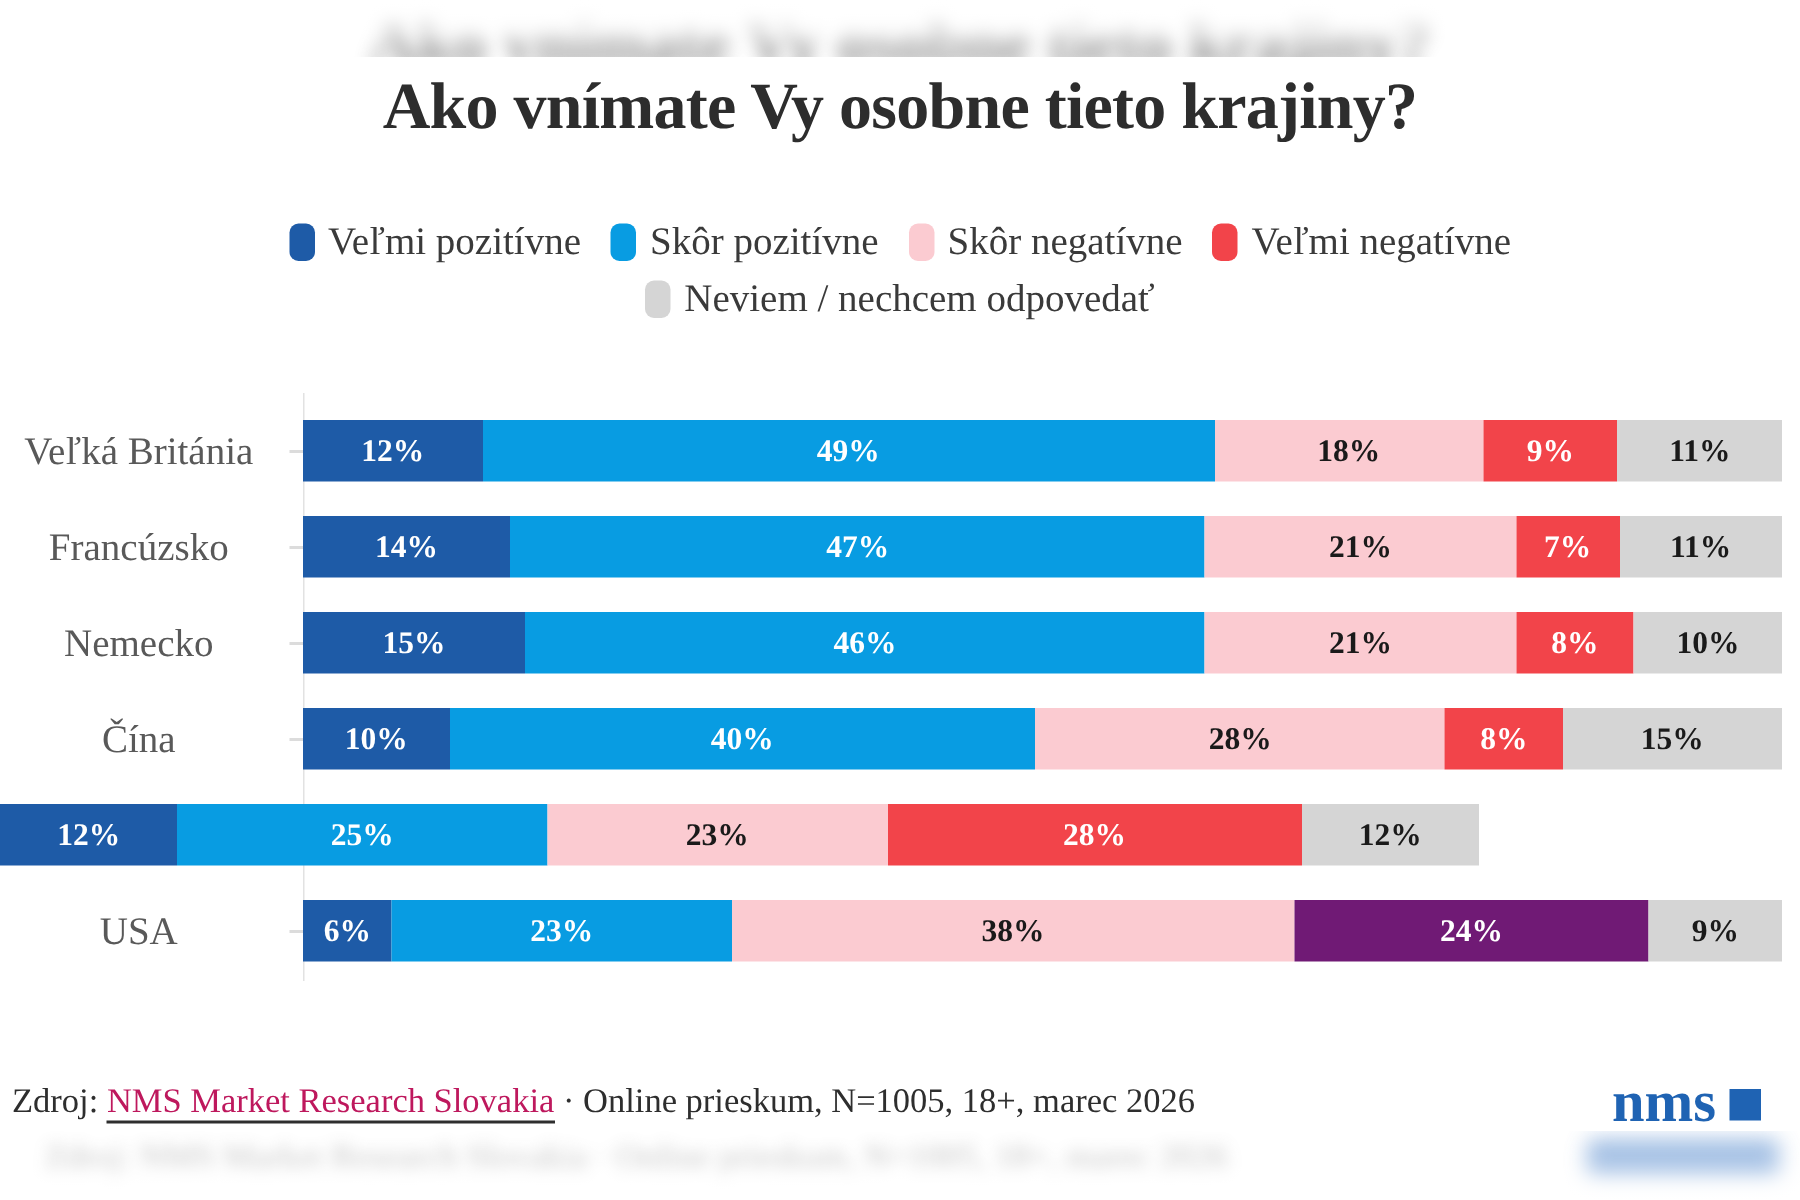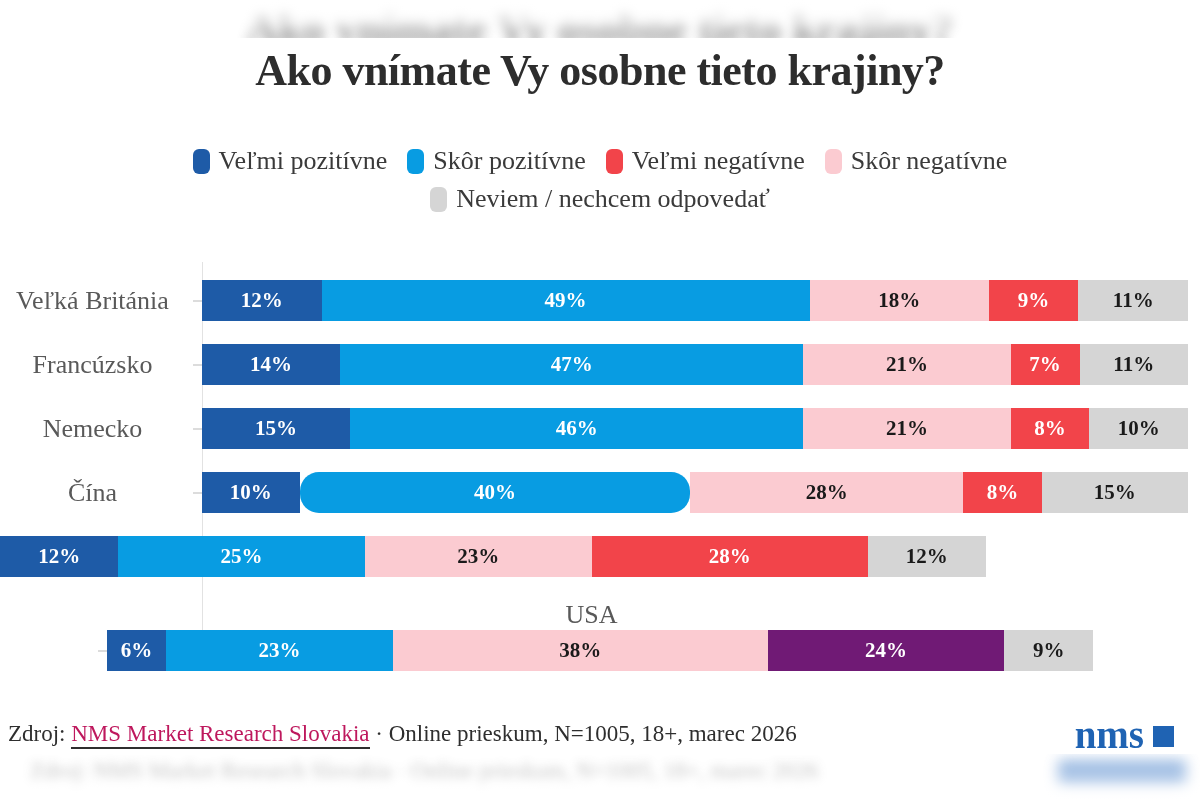--- a/index.html
+++ b/index.html
@@ -38,21 +38,21 @@
   .legend-marker { width:17px; height:25px; border-radius:6px; flex:0 0 auto; }
   .legend-label { font-size:26px; color:#3a3a3a; white-space:nowrap; }
 
   
   .chart-rows { position:relative; margin-top:64px; }
   .chart-rows::after {
     content:''; position:absolute; left:202px; top:-18px; bottom:-13px;
     width:1px; background:#e2e2e2; z-index:0;
   }
   .chart-row { display:flex; align-items:center; height:41px; margin-bottom:23px; position:relative; z-index:1; }
-  .chart-row:last-child { margin-bottom:16px;flex-direction:column; }
+  .chart-row:last-child { margin-bottom:16px; }
   .row-label {
     width:202px; padding-right:17px; text-align:center;
     font-size:26px; color:#595959; white-space:nowrap; flex:0 0 auto;
   }
   .bar-track { position:relative; display:flex; height:41px; width:986px; flex:0 0 auto; }
   .bar-track::before {
     content:''; position:absolute; left:-9px; top:50%; margin-top:-1px;
     width:9px; height:2px; background:#dcdcdc;
   }
   .bar-segment {
@@ -108,26 +108,26 @@
     <div class="legend-line">
         <span class="legend-item">
           <span class="legend-marker" style="background: rgb(30, 91, 167);"></span>
           <span class="legend-label">Veľmi pozitívne</span>
         </span>
         <span class="legend-item">
           <span class="legend-marker" style="background: rgb(8, 156, 226);"></span>
           <span class="legend-label">Skôr pozitívne</span>
         </span>
         <span class="legend-item">
+          <span class="legend-marker" style="background: rgb(251, 203, 209);"></span>
+          <span class="legend-label">Skôr negatívne</span>
+        </span>
+        <span class="legend-item">
           <span class="legend-marker" style="background: rgb(242, 68, 74);"></span>
           <span class="legend-label">Veľmi negatívne</span>
-        </span>
-        <span class="legend-item">
-          <span class="legend-marker" style="background: rgb(251, 203, 209);"></span>
-          <span class="legend-label">Skôr negatívne</span>
         </span>
       </div>
     <div class="legend-line">
         <span class="legend-item">
           <span class="legend-marker" style="background: rgb(213, 213, 213);"></span>
           <span class="legend-label">Neviem / nechcem odpovedať</span>
         </span>
       </div>
   </div>
 
@@ -159,21 +159,21 @@
           <div class="bar-segment" style="flex-grow: 46; background: rgb(8, 156, 226); color: rgb(255, 255, 255);">46%</div>
           <div class="bar-segment" style="flex-grow: 21; background: rgb(251, 203, 209); color: rgb(26, 26, 26);">21%</div>
           <div class="bar-segment" style="flex-grow: 8; background: rgb(242, 68, 74); color: rgb(255, 255, 255);">8%</div>
           <div class="bar-segment" style="flex-grow: 10; background: rgb(213, 213, 213); color: rgb(26, 26, 26);">10%</div>
         </div>
       </div>
       <div class="chart-row">
         <div class="row-label">Čína</div>
         <div class="bar-track">
           <div class="bar-segment" style="flex-grow: 10; background: rgb(30, 91, 167); color: rgb(255, 255, 255);">10%</div>
-          <div class="bar-segment" style="flex-grow: 40; background: rgb(8, 156, 226); color: rgb(255, 255, 255); border-radius: 19px;">40%</div>
+          <div class="bar-segment" style="flex-grow: 40; background: rgb(8, 156, 226); color: rgb(255, 255, 255);">40%</div>
           <div class="bar-segment" style="flex-grow: 28; background: rgb(251, 203, 209); color: rgb(26, 26, 26);">28%</div>
           <div class="bar-segment" style="flex-grow: 8; background: rgb(242, 68, 74); color: rgb(255, 255, 255);">8%</div>
           <div class="bar-segment" style="flex-grow: 15; background: rgb(213, 213, 213); color: rgb(26, 26, 26);">15%</div>
         </div>
       </div>
       <div class="chart-row">
         <div class="bar-track">
           <div class="bar-segment" style="flex-grow: 12; background: rgb(30, 91, 167); color: rgb(255, 255, 255);">12%</div>
           <div class="bar-segment" style="flex-grow: 25; background: rgb(8, 156, 226); color: rgb(255, 255, 255);">25%</div>
           <div class="bar-segment" style="flex-grow: 23; background: rgb(251, 203, 209); color: rgb(26, 26, 26);">23%</div>

